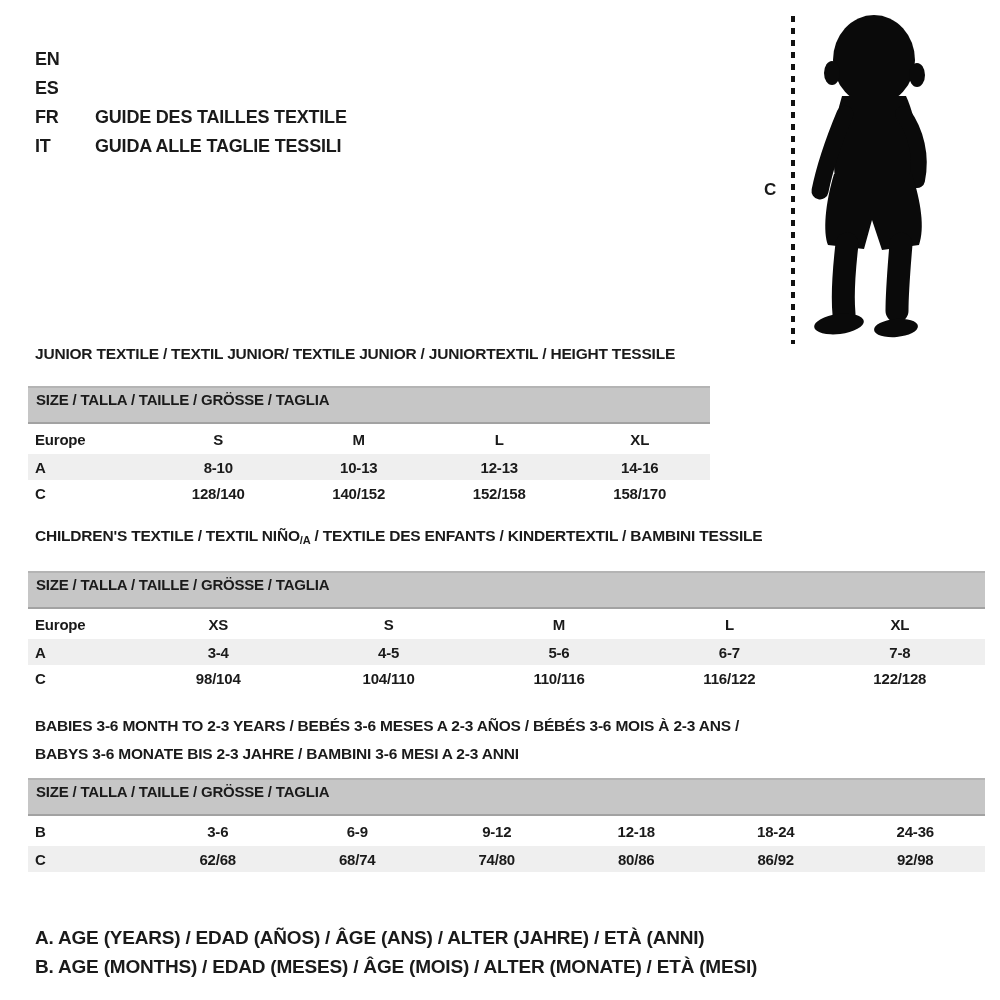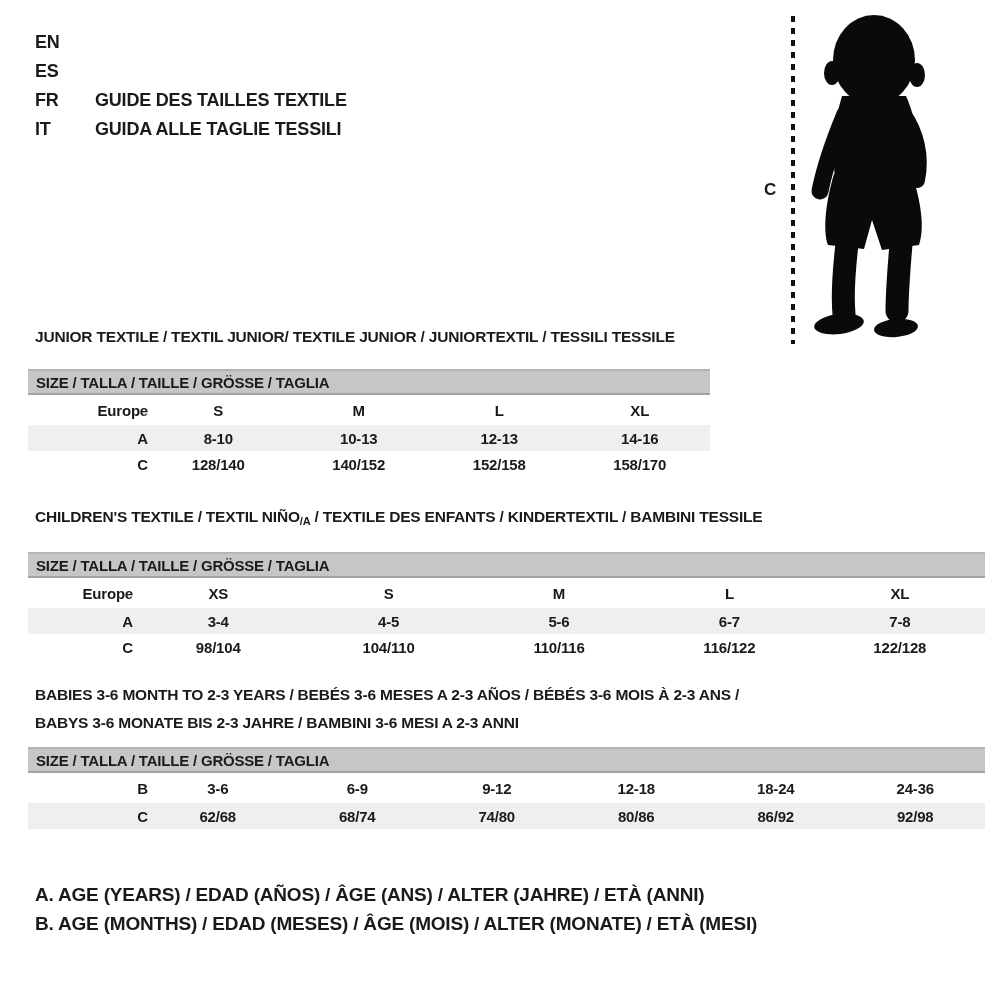--- a/index.html
+++ b/index.html
@@ -3,40 +3,40 @@
 <meta charset="utf-8">
 <style>
   html,body{margin:0;padding:0;background:#ffffff;}
   .canvas{
     position:relative;width:1000px;height:1000px;background:#ffffff;overflow:hidden;
     font-family:"Liberation Sans",sans-serif;font-weight:bold;color:#1a1a1a;
     letter-spacing:-0.2px;
   }
   .flow{padding-left:28px;padding-right:14px;}
   
-  .lang-list{padding-top:28px;margin-left:7px;}
+  .lang-list{padding-top:45px;margin-left:7px;}
   .lang-row{display:flex;line-height:29px;font-size:18px;}
   .lang-code{width:60px;flex:0 0 60px;}
   
   .sec-title{font-size:15.5px;font-weight:bold;margin:0 0 0 7px;line-height:19px;white-space:nowrap;}
   .sec-title .sub{font-size:11px;vertical-align:-3px;}
   .junior-title{margin-top:183px;}
-  .children-title{margin-top:30px;}
+  .children-title{margin-top:20px;}
   .babies-title{margin-top:21px;line-height:28px;}
   
   table.size-table{border-collapse:collapse;table-layout:fixed;font-size:15px;}
   .t-junior{width:682px;margin-top:23px;}
   .t-children{width:957px;margin-top:21px;}
   .t-babies{width:957px;margin-top:10px;}
   th.size-head{
-    text-align:left;padding:0 0 0 8px;height:22px;font-size:15px;font-weight:bold;
+    text-align:left;padding:0 0 12px 8px;height:22px;font-size:15px;font-weight:bold;
     background:#c6c6c6;border-top:2px solid #b4b4b4;border-bottom:2px solid #a2a2a2;
   }
   td{text-align:center;height:26px;padding:0;font-weight:bold;}
-  td.lab{text-align:right;padding-left:7px;}
+  td.lab{text-align:left;padding-left:7px;}
   tr.r-tall td{height:30px;}
   tr.r-alt td{background:#efefef;}
   
   .legend{margin-top:52px;margin-left:7px;font-size:19px;line-height:28.5px;}
   
   .c-label{position:absolute;left:764px;top:180px;font-size:17px;}
   .dotted-line{
     position:absolute;left:791px;top:16px;width:4px;height:328px;
     background:repeating-linear-gradient(to bottom,#121212 0 6px,transparent 6px 12px);
   }
@@ -58,21 +58,21 @@
       <div class="lang-row">
         <span class="lang-code">FR</span>
         <span class="lang-label">GUIDE DES TAILLES TEXTILE</span>
       </div>
       <div class="lang-row">
         <span class="lang-code">IT</span>
         <span class="lang-label">GUIDA ALLE TAGLIE TESSILI</span>
       </div>
     </div>
 
-    <h2 class="sec-title junior-title">JUNIOR TEXTILE / TEXTIL JUNIOR/ TEXTILE JUNIOR / JUNIORTEXTIL / TESSILI TESSILE</h2>
+    <h2 class="sec-title junior-title">JUNIOR TEXTILE / TEXTIL JUNIOR/ TEXTILE JUNIOR / JUNIORTEXTIL / HEIGHT TESSILE</h2>
     <table class="size-table t-junior">
       <colgroup>
           <col style="width:120px">
           <col span="4">
         </colgroup>
       <thead>
         <tr>
             <th class="size-head" colspan="5">SIZE / TALLA / TAILLE / GRÖSSE / TAGLIA</th>
           </tr>
       </thead>

